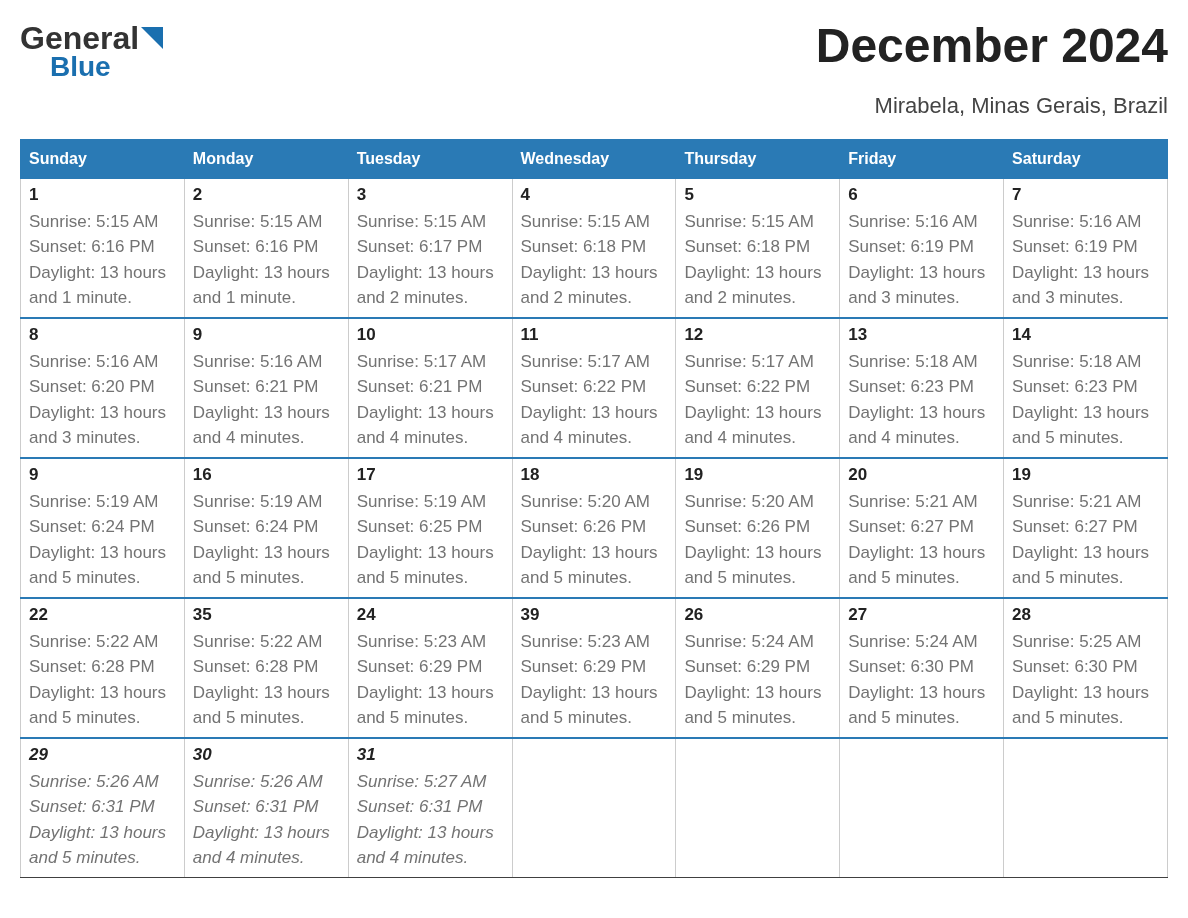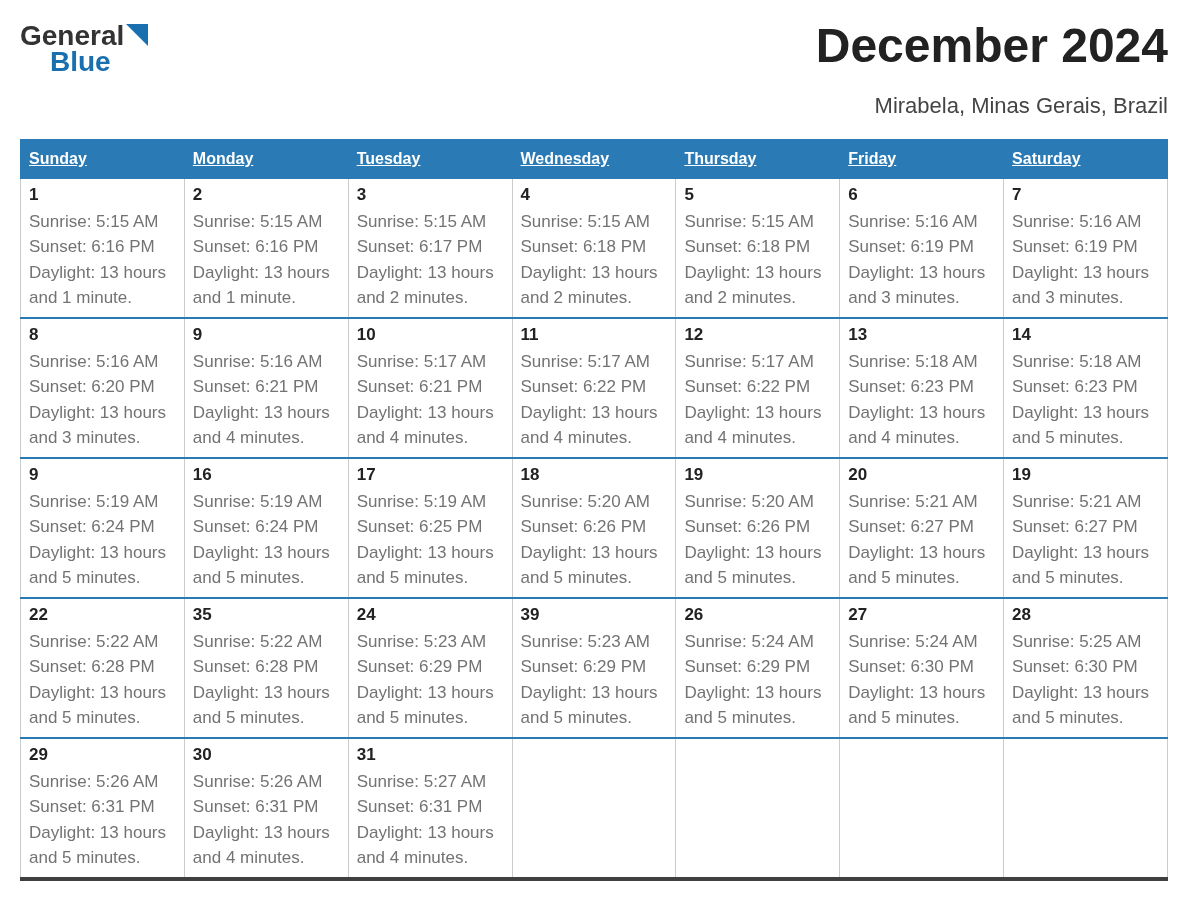--- a/index.html
+++ b/index.html
@@ -10,21 +10,21 @@
       min-height: 918px;
       padding: 20px;
     }
     .header {
       display: flex;
       justify-content: space-between;
       align-items: flex-start;
       margin-bottom: 20px;
     }
     .logo-text-general {
-      font-size: 28px;
+      font-size: 32px;
       font-weight: bold;
       color: #333;
     }
     .logo-wrapper {
       display: flex;
       flex-direction: column;
     }
     .logo-line1 {
       display: flex;
       align-items: center;
@@ -56,21 +56,20 @@
       table-layout: fixed;
     }
     th {
       background-color: #2a7ab5;
       color: #fff;
       font-size: 16px;
       font-weight: bold;
       padding: 10px 8px;
       text-align: left;
       border: 1px solid #2a7ab5;
-      text-decoration: underline;
     }
     td {
       border: 1px solid #ccc;
       vertical-align: top;
       padding: 6px 8px;
       height: 110px;
     }
     .day-number {
       font-size: 17px;
       font-weight: bold;
@@ -82,21 +81,22 @@
       color: #737373;
       line-height: 1.5;
     }
     td.empty {
       background: #fff;
     }
     tr td {
       border-bottom: 2px solid #2a7ab5;
     }
     tr:last-child td {
-      border-bottom: 4px solid #404040;
+      border-bottom: 1px solid #404040;
+      font-style: italic;
     }
   </style>
 </head>
 <body>
 
 <div class="header">
   <div class="logo-wrapper">
     <div class="logo-line1">
       <span class="logo-text-general">General</span>
       <svg width="22" height="22" viewBox="0 0 22 22" style="margin-left:2px;margin-top:-2px;">

